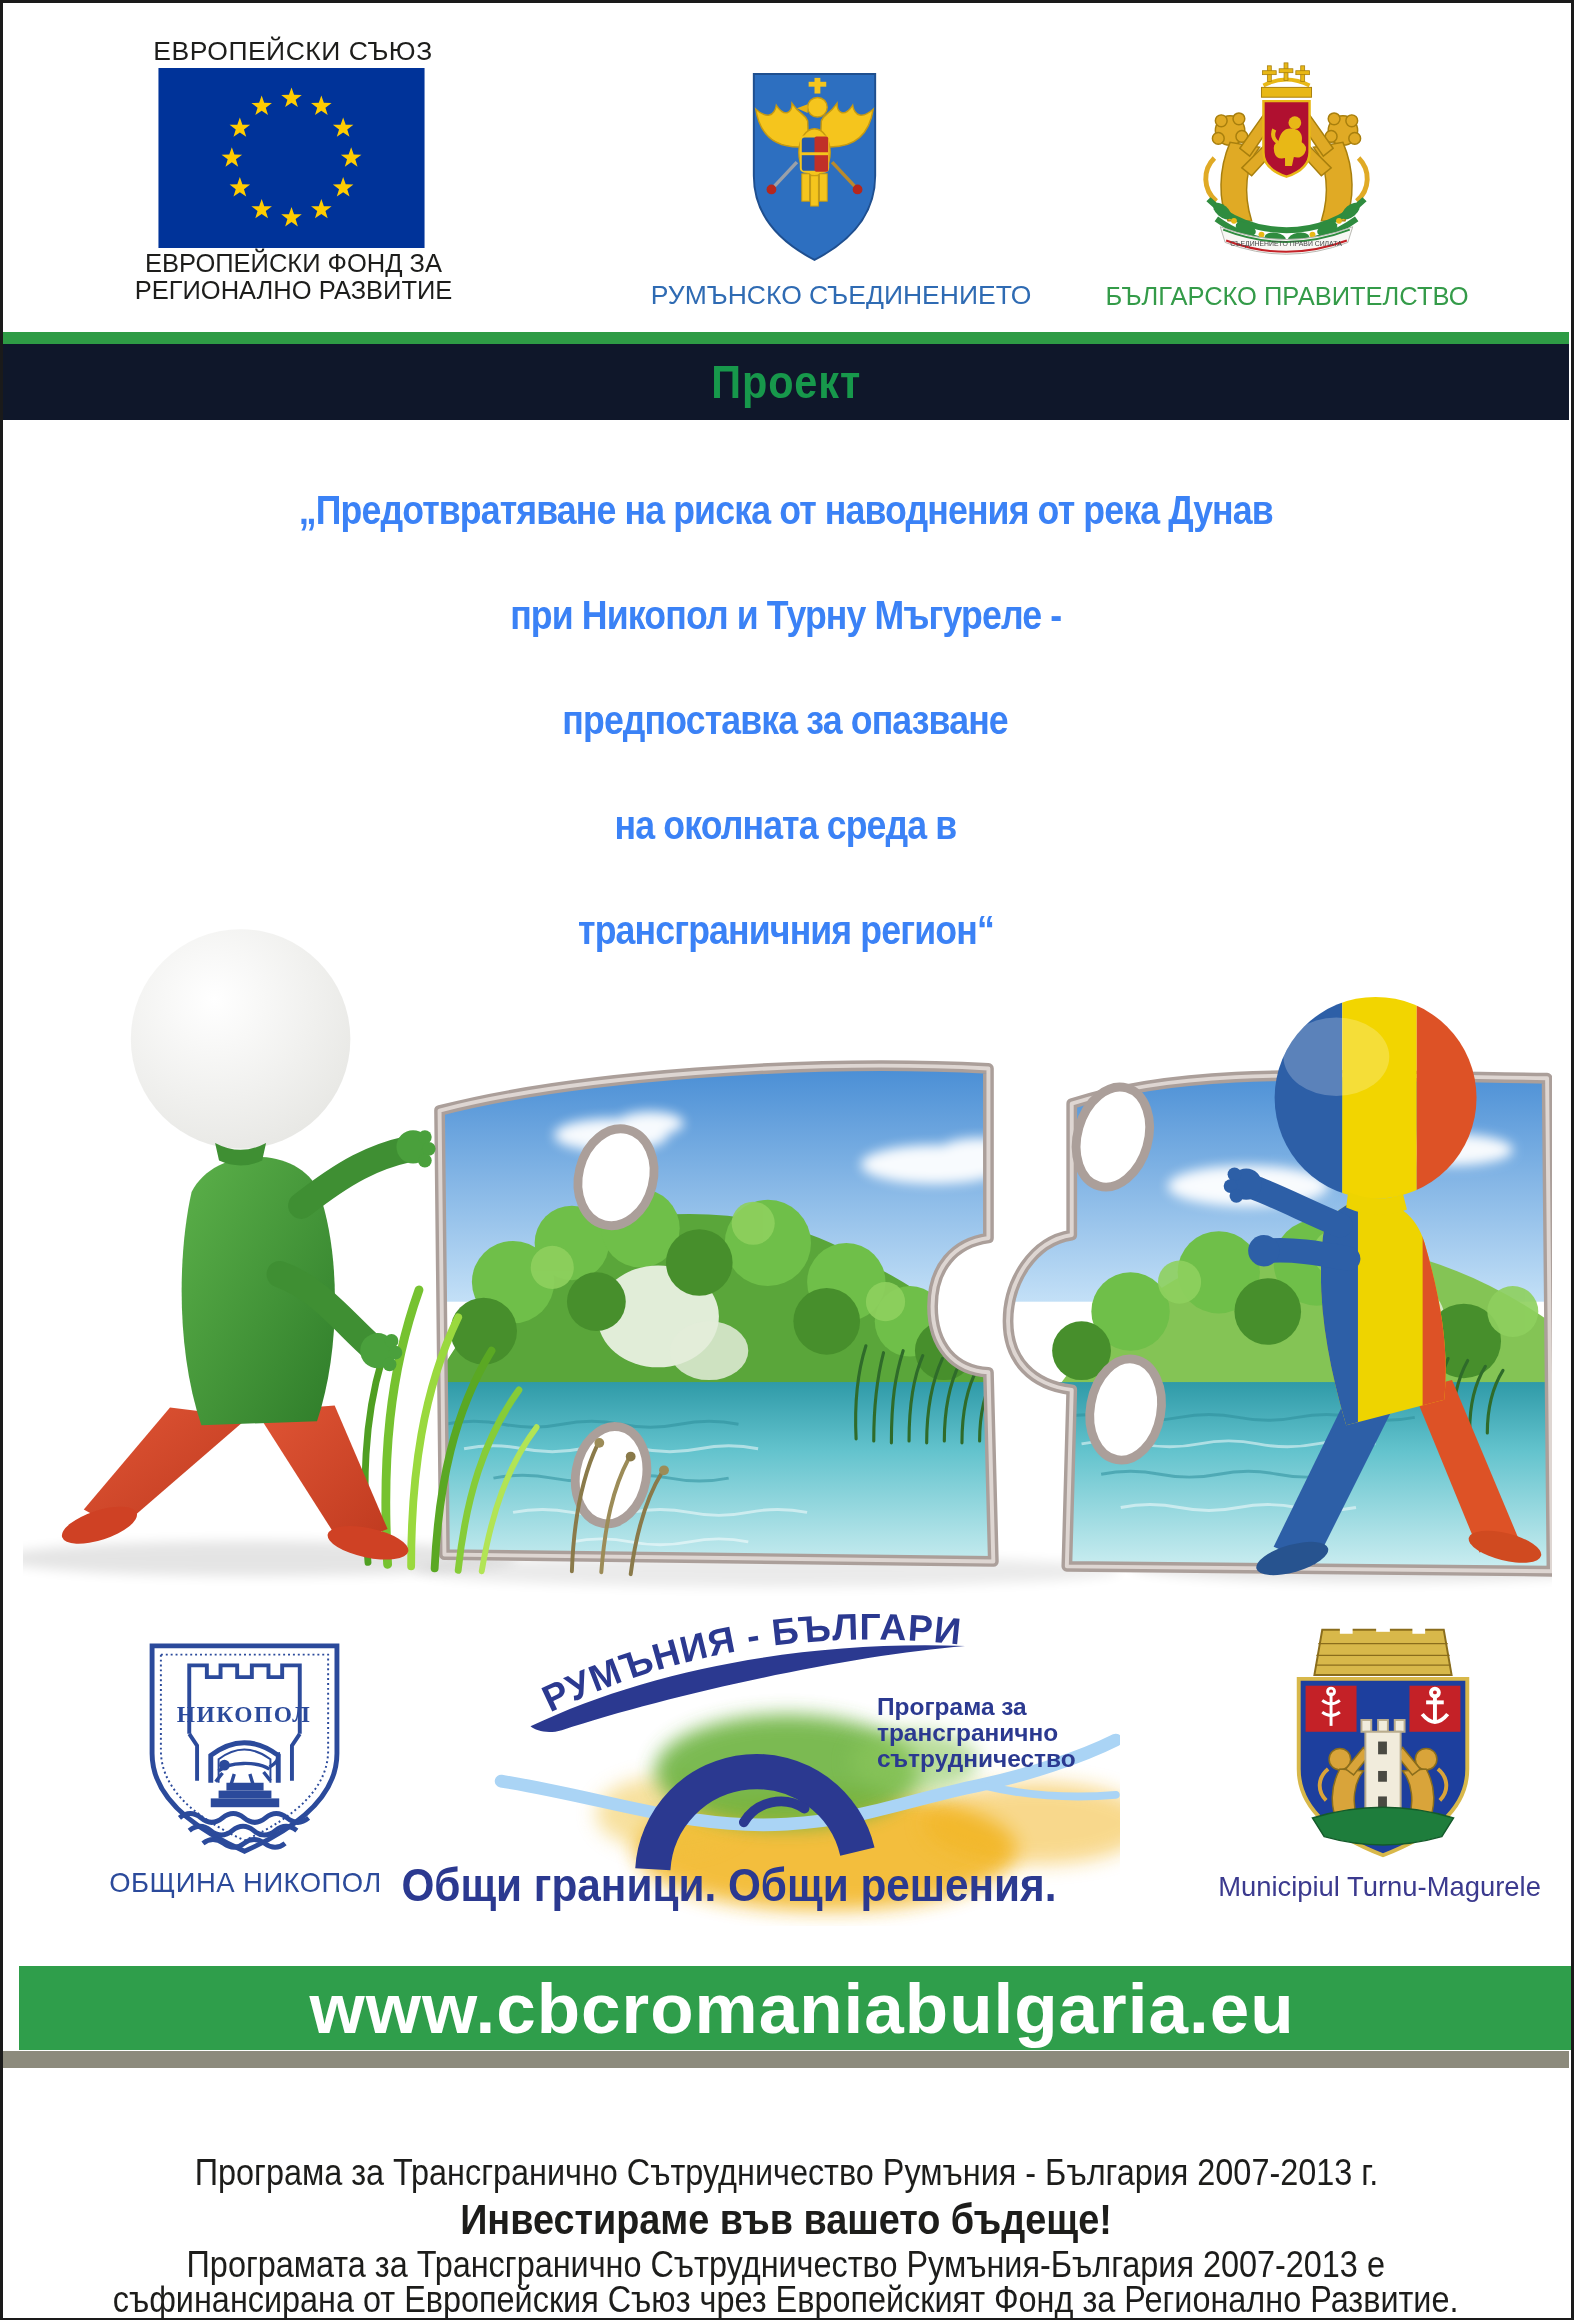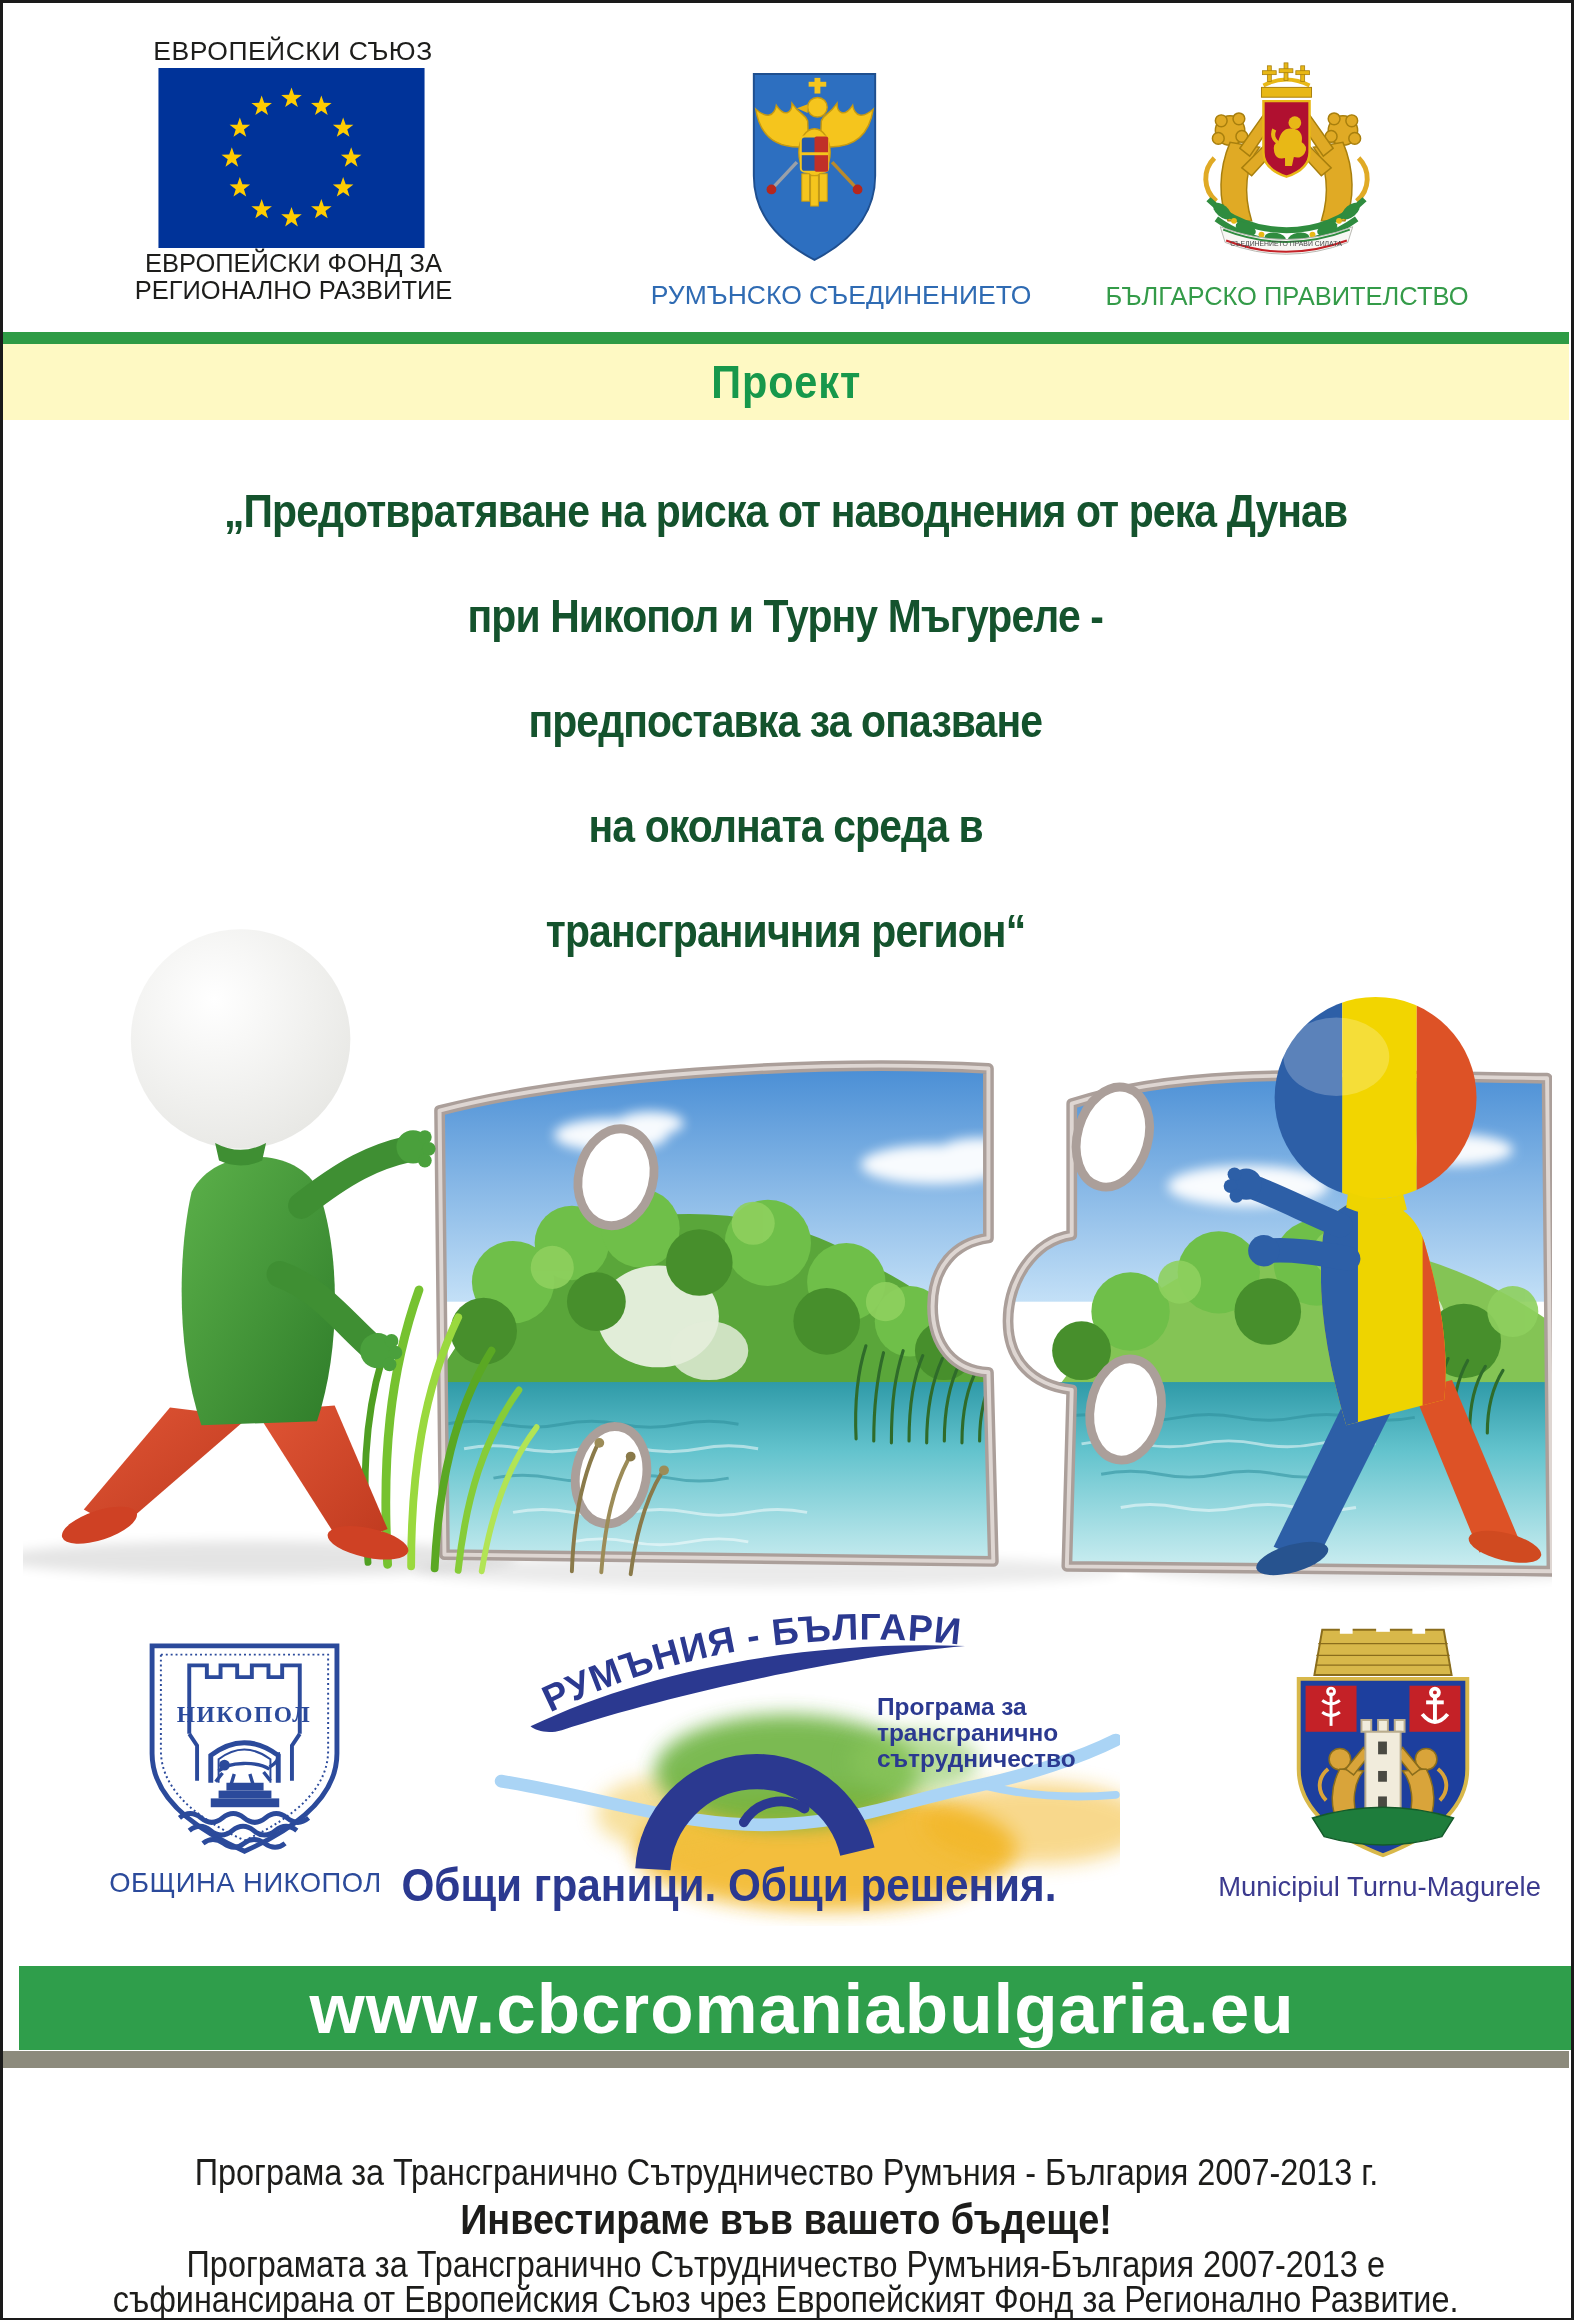--- a/index.html
+++ b/index.html
@@ -18,28 +18,28 @@
   .eu-title{ left:94px; top:33px; width:392px; font-size:26.5px; letter-spacing:0.5px; color:#1d1d1b; }
   .eu-flag{ left:155px; top:65px; }
   .eu-fund{ left:65px; top:247px; width:451px; font-size:25.5px; line-height:27.4px; color:#1d1d1b; }
   .ro-coat{ left:743px; top:57px; }
   .ro-label{ left:637px; top:277px; width:402px; font-size:26.5px; color:#2f6bb3; }
   .bg-coat{ left:1178px; top:51px; }
   .bg-label{ left:1078px; top:279px; width:412px; font-size:25.5px; color:#349b49; }
 
   
   .stripe-green{ left:0; top:329px; width:1566px; height:11.8px; background:#2e9b45; }
-  .band-yellow{ left:0; top:341px; width:1566px; height:76px; background:#fef9c3;
+  .band-yellow{ left:0; top:341px; width:1566px; height:76px; background:#0f172a;
                 display:flex; align-items:center; justify-content:center; }
   .band-yellow .txt{ font-size:46px; font-weight:bold; color:#17984b; letter-spacing:1px; }
 
   
   .title-block{ left:29px; top:455px; width:1507px; }
   .title-line{ height:105px; line-height:105px; text-align:center;
-               font-size:47px; font-weight:bold; color:#14532d; letter-spacing:-1px; }
+               font-size:41px; font-weight:bold; color:#3b82f6; letter-spacing:-1px; }
 
   
   .nikopol-coat{ left:135px; top:1635px; }
   .nikopol-label{ left:54px; top:1864px; width:377px; font-size:27.4px; color:#2b4a9b; letter-spacing:0.5px; }
   .program-logo{ left:490px; top:1600px; }
   .program-slogan{ left:294px; top:1854px; width:863px; font-size:47px; font-weight:bold; color:#2b3990; }
   .turnu-coat{ left:1282px; top:1619px; }
   .turnu-label{ left:1166px; top:1868px; width:421px; font-size:27.4px; color:#3b3a8e; }
 
   

